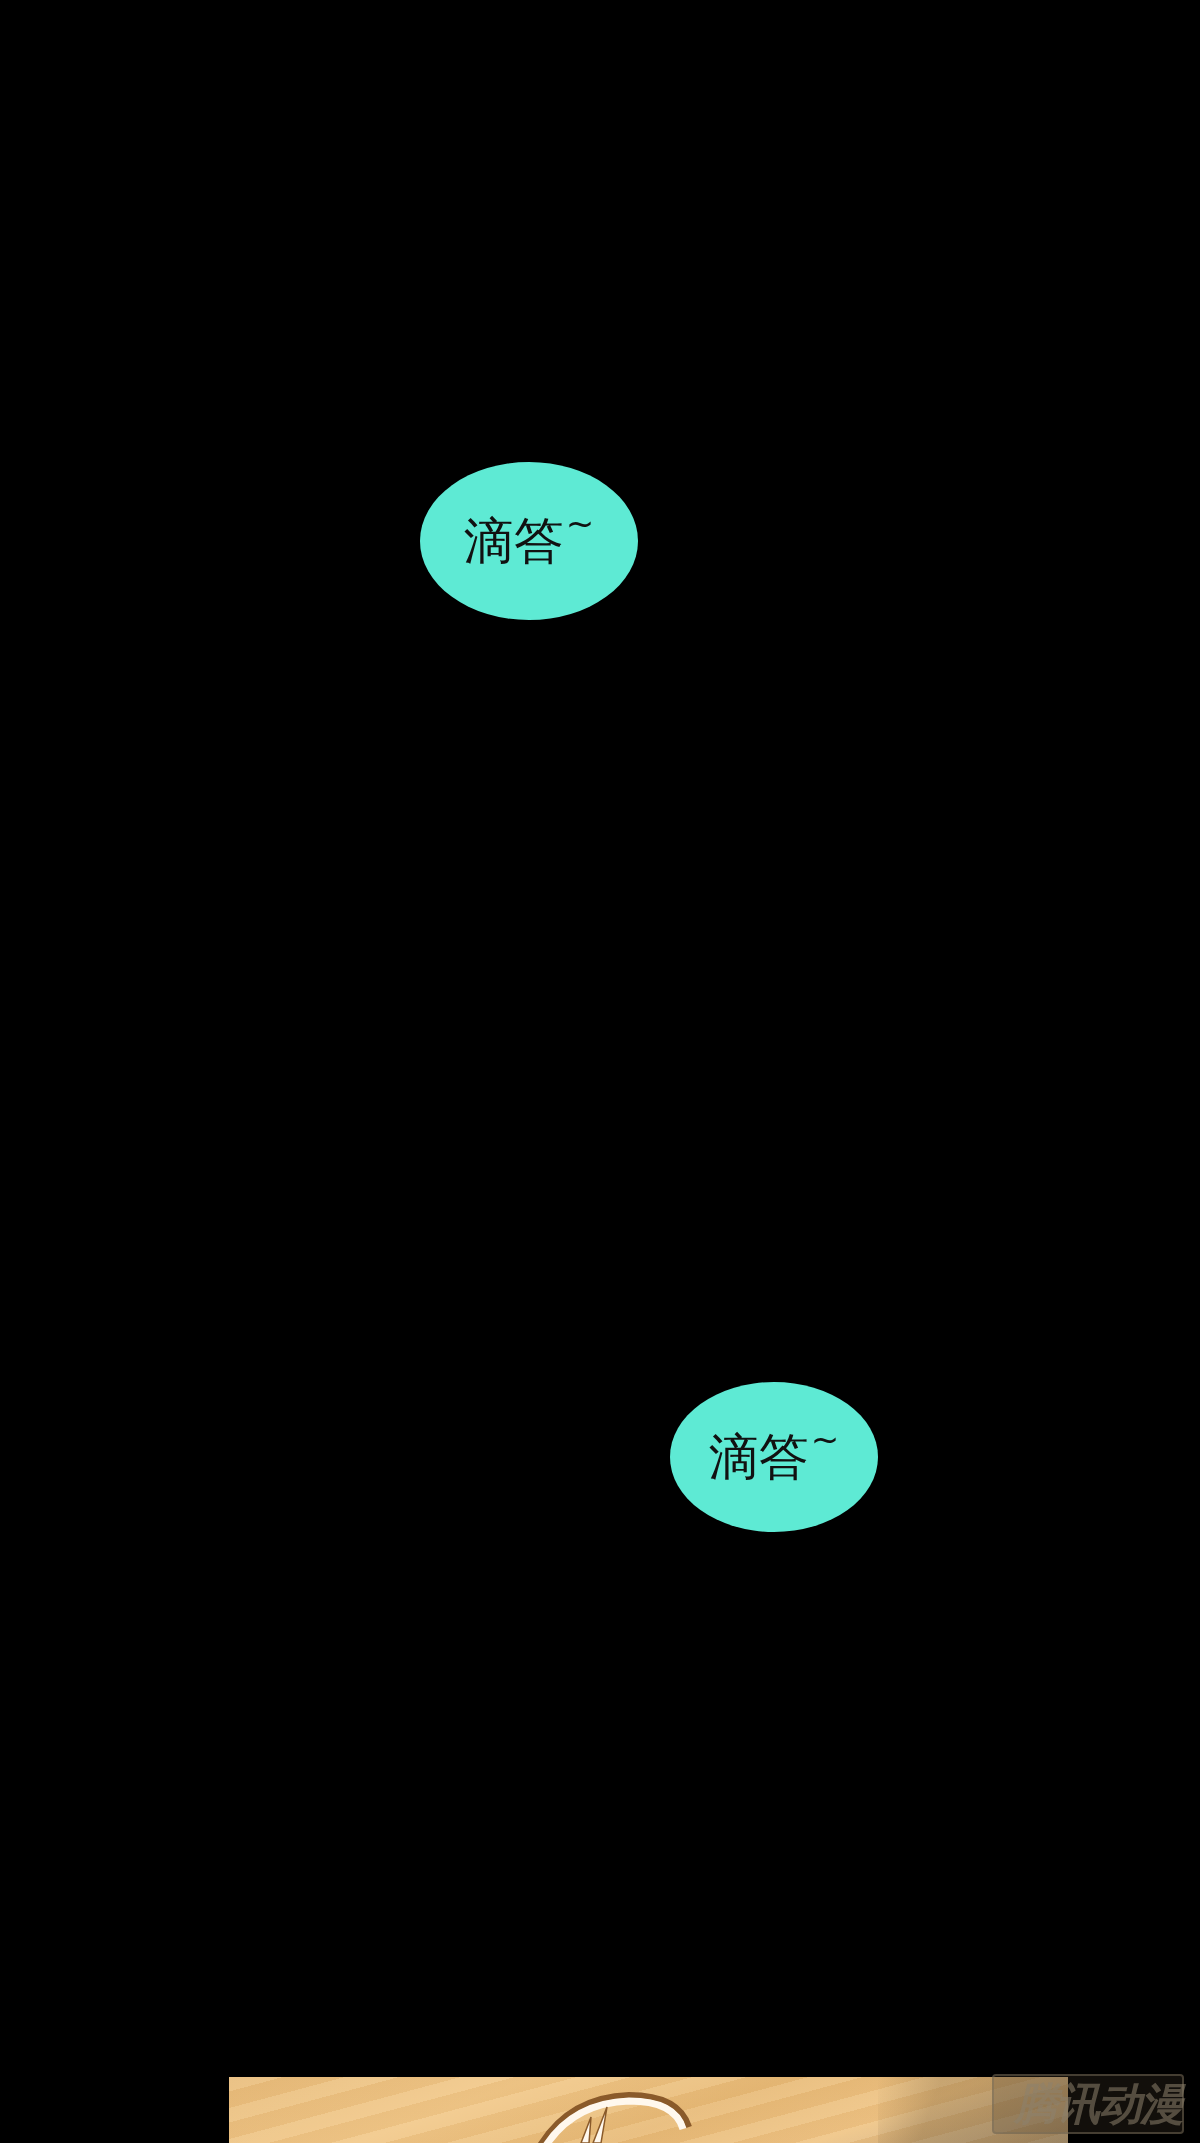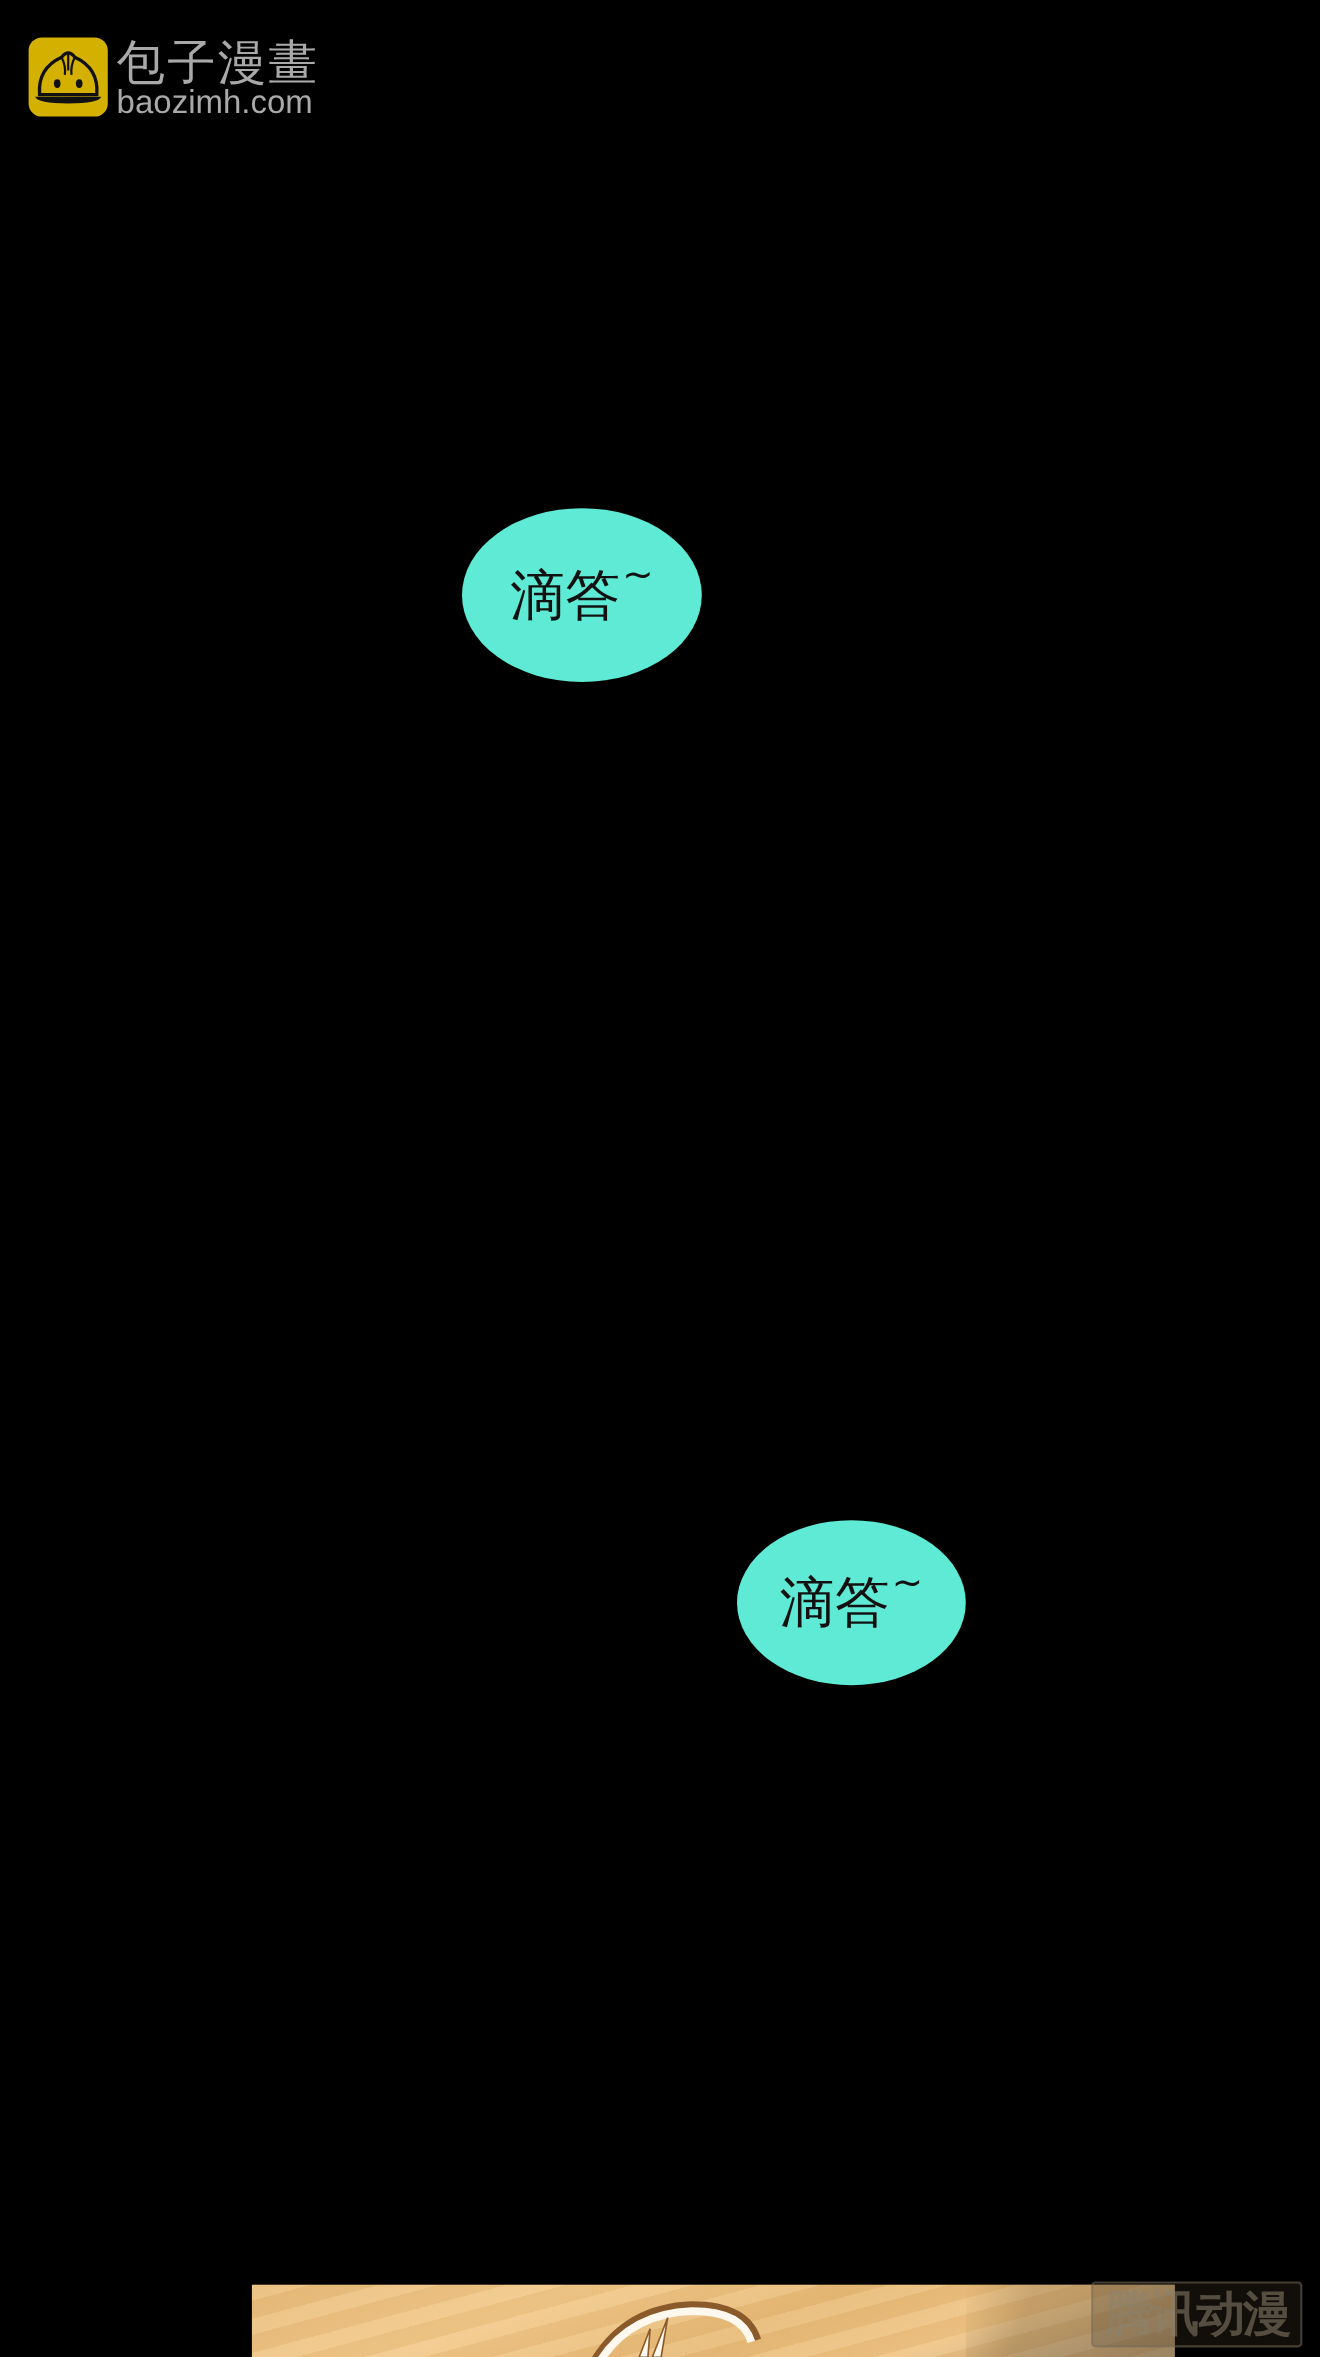--- a/index.html
+++ b/index.html
@@ -21,42 +21,27 @@
 
     .panel { position: absolute; left: 229px; top: 2077px; width: 839px; height: 66px; overflow: hidden;
       background: linear-gradient(160deg, #e9bd7c 0%, #f2c98a 30%, #e8bb78 55%, #f0c586 75%, #c9ab7f 92%, #b49a74 100%); }
     .panel .grain { position: absolute; inset: 0;
       background: repeating-linear-gradient(165deg, rgba(255,255,255,0.08) 0 14px, rgba(160,100,40,0.07) 14px 30px); }
     .panel .shade { position: absolute; right: 0; top: 0; width: 190px; height: 100%;
       background: linear-gradient(110deg, rgba(0,0,0,0) 0%, rgba(80,60,30,0.25) 30%, rgba(80,60,30,0.3) 100%); }
 
     .watermark { position: absolute; left: 992px; top: 2074px; width: 188px; height: 56px; border: 2px solid rgba(120,110,90,0.5);
       border-radius: 4px; color: rgba(140,130,110,0.55); font-size: 44px; font-weight: bold; line-height: 56px;
-      text-align: center; letter-spacing: -2px; font-family: "DejaVu Sans", sans-serif; background: rgba(70,60,45,0.25); }
+      text-align: right; letter-spacing: -2px; font-family: "DejaVu Sans", sans-serif; background: rgba(70,60,45,0.25); font-style: italic; }
   </style>
 </head>
 <body>
 
 <div class="page">
 
-  <div class="logo">
-    <div class="logo-icon">
-      <svg width="72" height="72" viewBox="0 0 72 72">
-        <path d="M10 52 Q8 28 30 18 Q36 10 42 18 Q64 28 62 52 Z" fill="none" stroke="#111" stroke-width="3"></path>
-        <path d="M30 18 Q34 26 33 34 M42 18 Q38 26 39 34 M36 14 Q36 22 36 30" fill="none" stroke="#111" stroke-width="2"></path>
-        <ellipse cx="26" cy="42" rx="3" ry="4" fill="#111"></ellipse>
-        <ellipse cx="46" cy="42" rx="3" ry="4" fill="#111"></ellipse>
-        <path d="M6 54 L66 54 Q64 60 36 60 Q8 60 6 54 Z" fill="#111"></path>
-      </svg>
-    </div>
-    <div class="logo-text">
-      <div class="logo-cn">包子漫畫</div>
-      <div class="logo-en">baozimh.com</div>
-    </div>
-  </div>
 
   <div class="bubble bubble-1">
     <span>滴答</span>
       <span class="tilde">~</span>
   </div>
 
   <div class="bubble bubble-2">
     <span>滴答</span>
       <span class="tilde">~</span>
   </div>

